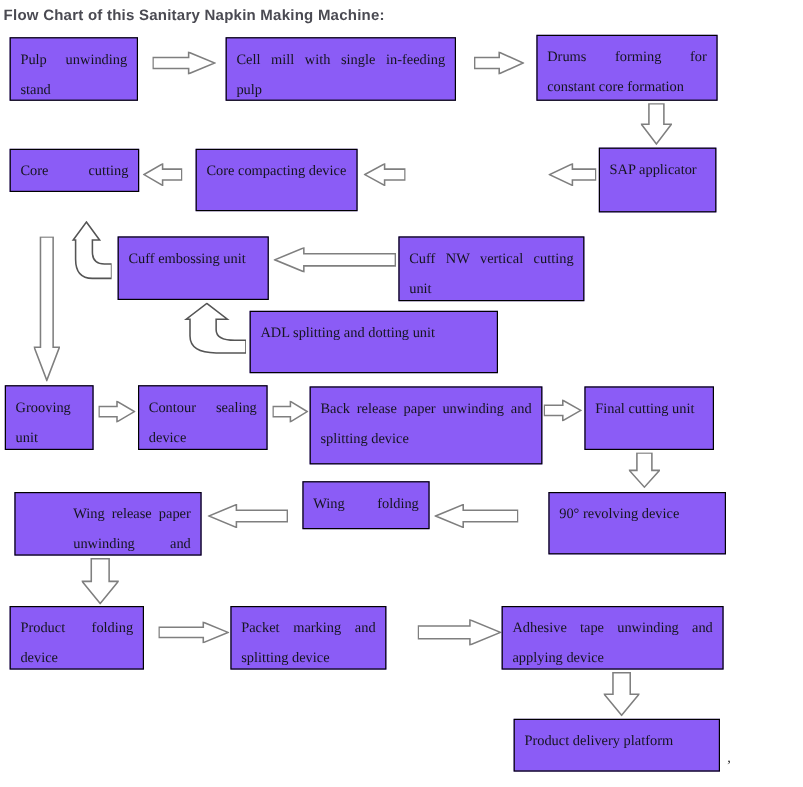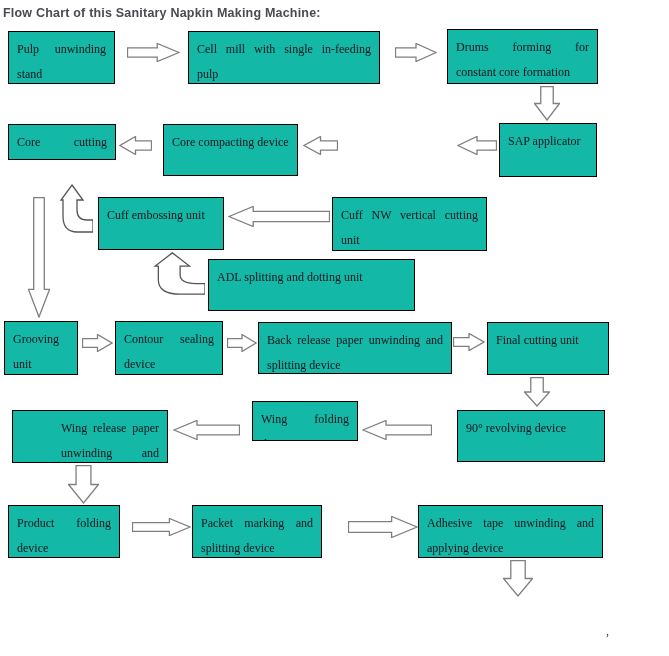--- a/index.html
+++ b/index.html
@@ -1,20 +1,20 @@
 <!DOCTYPE html>
 <html><head>
 <meta charset="utf-8">
 <style>
   html,body{margin:0;padding:0;background:#fff;}
   .stage{position:relative;width:669px;height:656px;background:#fff;overflow:hidden;
          font-family:"Liberation Serif",serif;}
   .title{position:absolute;left:3px;top:6px;font-family:"Liberation Sans",sans-serif;
          font-size:12.5px;color:#4a4a52;letter-spacing:.2px;white-space:nowrap;font-weight:bold;}
-  .box{position:absolute;border:1px solid #000;background:#14b8a6;box-sizing:border-box;
+  .box{position:absolute;border:1px solid #000;background:#8b5cf6;box-sizing:border-box;
        font-size:12px;line-height:25px;color:#15151f;padding:5px 8px 0;
        text-align:justify;overflow:hidden;}
   .box.jall{text-align-last:justify;padding-left:48px;}
   .arrow{position:absolute;}
   .arrow svg{display:block;}
   .curve{position:absolute;}
   .mark{position:absolute;font-size:12px;color:#333;}
 </style>
 </head>
 <body>
@@ -91,27 +91,27 @@
       <svg width="31" height="18" viewBox="0 0 31 18">
         <path d="M0.5 4.68 L15.5 4.68 L15.5 0.5 L30 9 L15.5 17.5 L15.5 13.32 L0.5 13.32 Z" fill="#fff" stroke="#7f7f7f" stroke-width="1.3"></path>
       </svg>
     </div>
   <div class="box" style="left:115px;top:321px;width:108px;height:54px">Contour sealing device</div>
   <div class="arrow" style="left:227px;top:334px;width:30px;height:18px">
       <svg width="30" height="18" viewBox="0 0 30 18">
         <path d="M0.5 4.68 L15 4.68 L15 0.5 L29 9 L15 17.5 L15 13.32 L0.5 13.32 Z" fill="#fff" stroke="#7f7f7f" stroke-width="1.3"></path>
       </svg>
     </div>
-  <div class="box" style="left:258px;top:322px;width:194px;height:52px">Back release paper unwinding and splitting device</div>
+  <div class="box" style="left:258px;top:322px;width:194px;height:65px">Back release paper unwinding and splitting device</div>
   <div class="arrow" style="left:453px;top:333px;width:32px;height:18px">
       <svg width="32" height="18" viewBox="0 0 32 18">
         <path d="M0.5 4.68 L16 4.68 L16 0.5 L31 9 L16 17.5 L16 13.32 L0.5 13.32 Z" fill="#fff" stroke="#7f7f7f" stroke-width="1.3"></path>
       </svg>
     </div>
-  <div class="box" style="left:487px;top:322px;width:122px;height:53px">Final cutting unit</div>
+  <div class="box" style="left:487px;top:322px;width:108px;height:53px">Final cutting unit</div>
 
   <div class="arrow" style="left:524px;top:377px;width:26px;height:30px">
       <svg width="26" height="30" viewBox="0 0 26 30">
         <path d="M6.76 0.5 L6.76 15 L0.5 15 L13 29 L25.5 15 L19.24 15 L19.24 0.5 Z" fill="#fff" stroke="#7f7f7f" stroke-width="1.3"></path>
       </svg>
     </div>
 
   <div class="box jall" style="left:12px;top:410px;width:156px;height:53px">Wing release paper unwinding and splitting</div>
   <div class="arrow" style="left:173px;top:420px;width:67px;height:20px">
       <svg width="67" height="20" viewBox="0 0 67 20">
@@ -145,15 +145,16 @@
       </svg>
     </div>
   <div class="box" style="left:418px;top:505px;width:185px;height:53px">Adhesive tape unwinding and applying device</div>
 
   <div class="arrow" style="left:503px;top:560px;width:30px;height:37px">
       <svg width="30" height="37" viewBox="0 0 30 37">
         <path d="M7.800000000000001 0.5 L7.800000000000001 18.5 L0.5 18.5 L15 36 L29.5 18.5 L22.2 18.5 L22.2 0.5 Z" fill="#fff" stroke="#7f7f7f" stroke-width="1.3"></path>
       </svg>
     </div>
 
+  <div class="box" style="left:428px;top:599px;width:172px;height:44px">Product delivery platform</div>
   <div class="mark" style="left:606px;top:624px">,</div>
 
 </div>
 
 </body></html>

